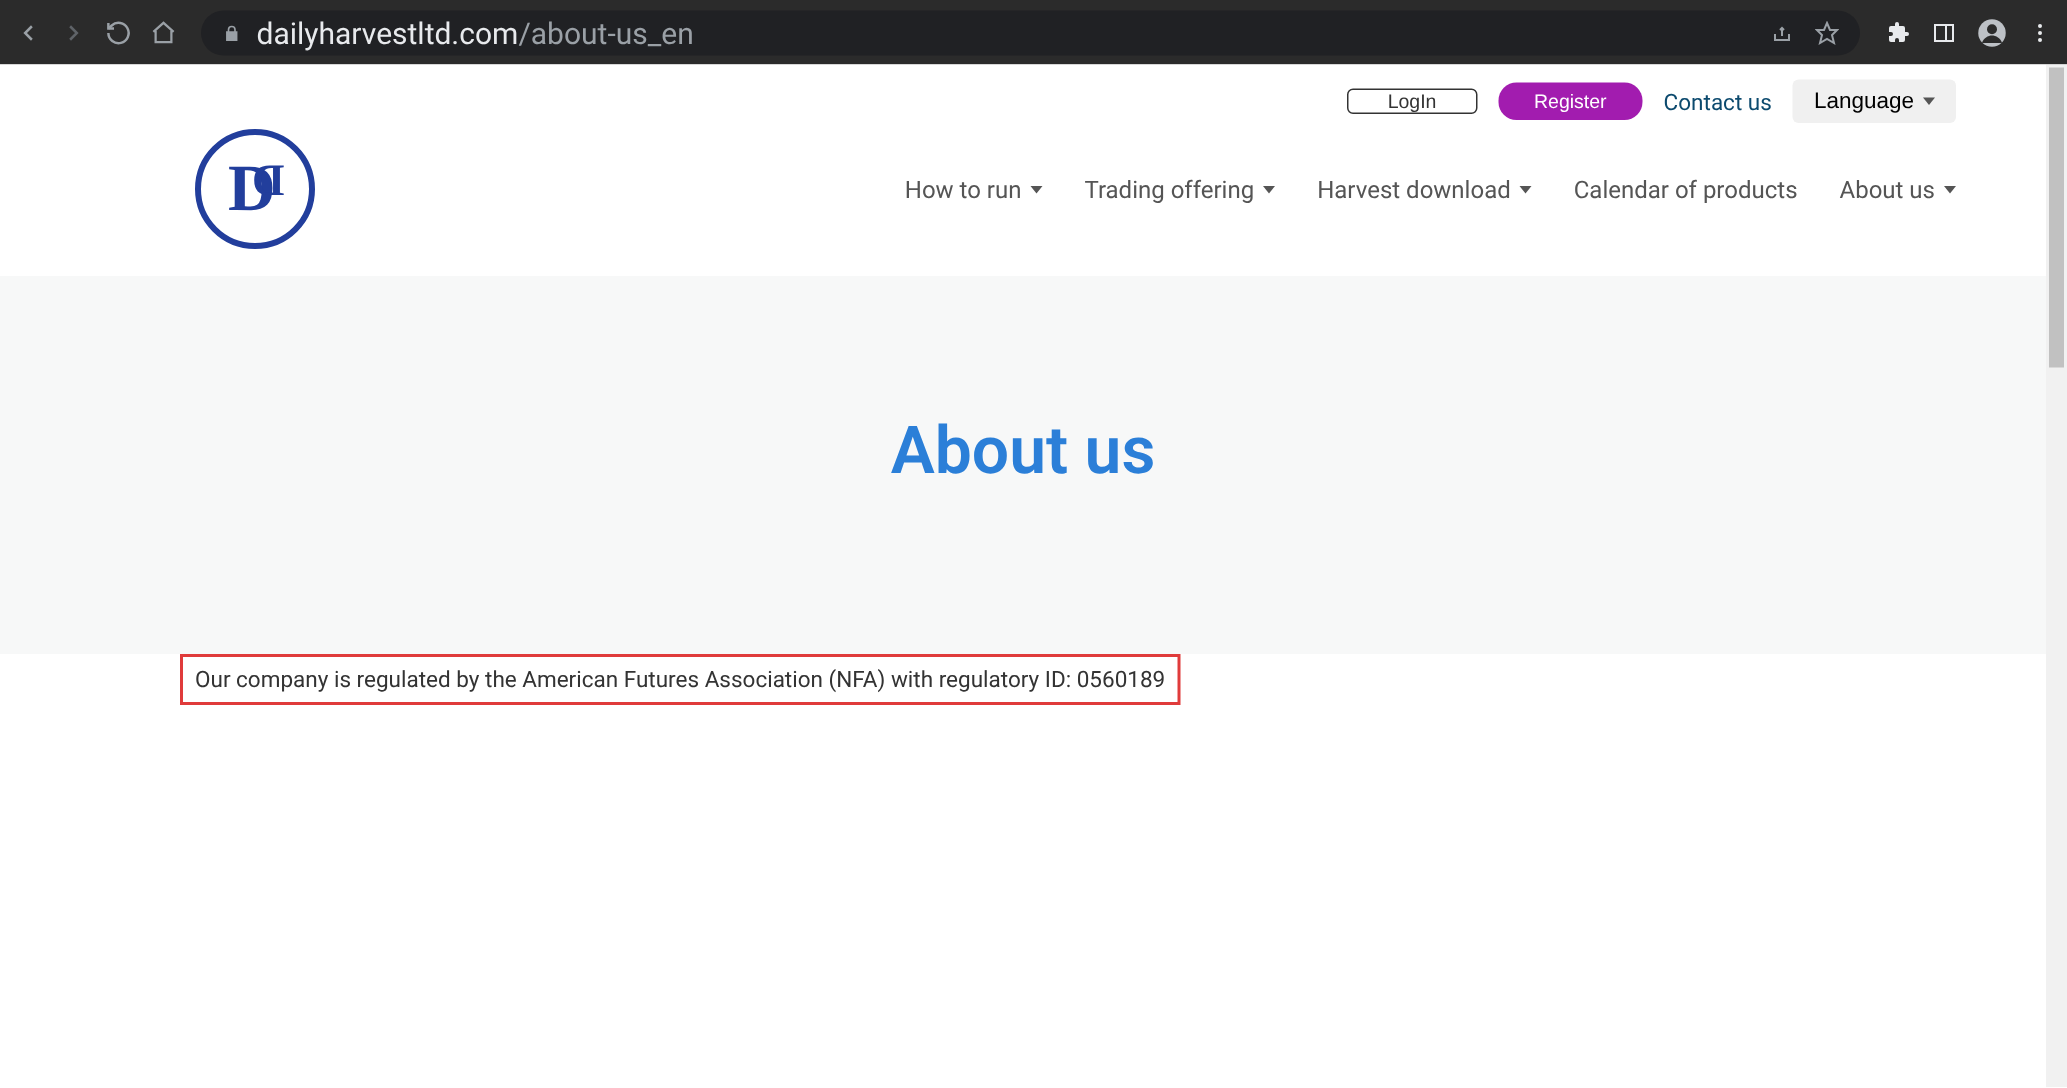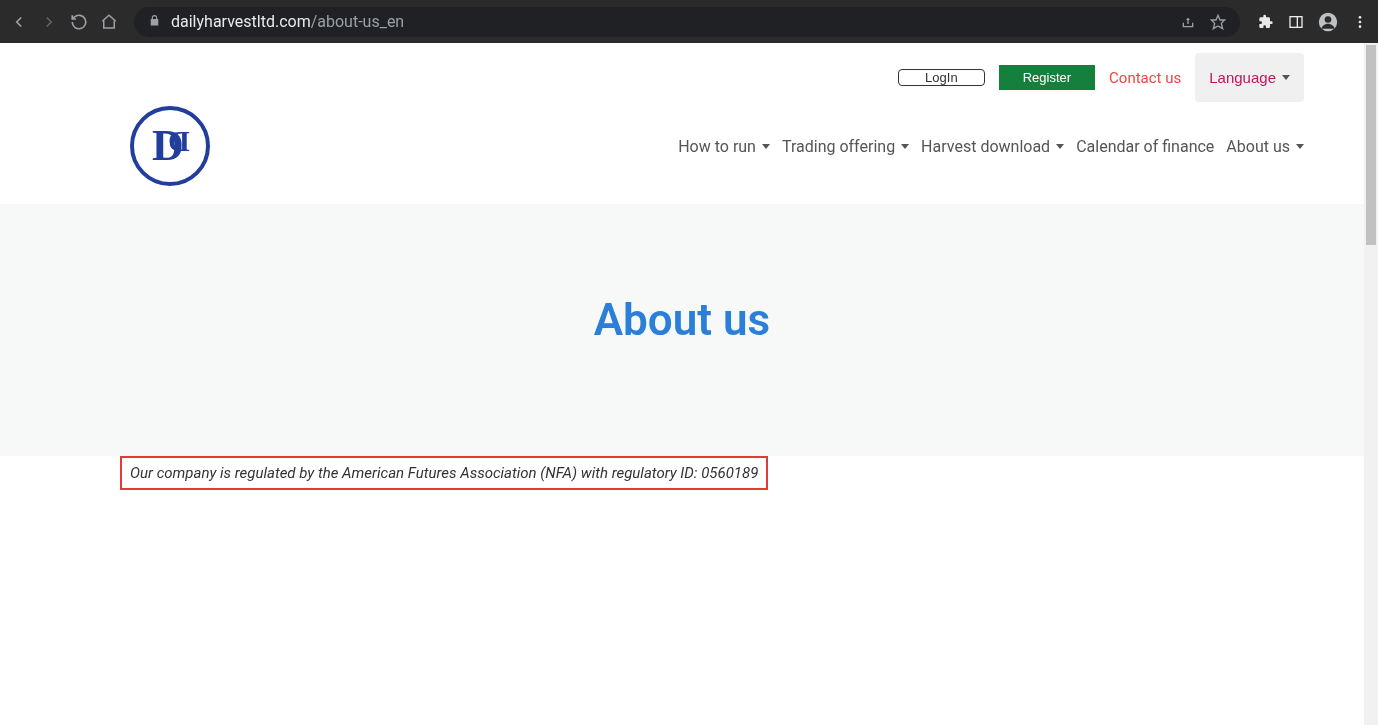--- a/index.html
+++ b/index.html
@@ -20,21 +20,21 @@
     .address-bar {
       flex: 1;
       background: #202124;
       border-radius: 20px;
       height: 30px;
       display: flex;
       align-items: center;
       padding: 0 14px;
       gap: 10px;
       color: #e8eaed;
-      font-size: 16px;
+      font-size: 20px;
     }
     .address-bar .lock { color: #9aa0a6; }
     .address-bar .url { color: #e8eaed; }
     .address-bar .url .path { color: #9aa0a6; }
     .address-right { margin-left: auto; display: flex; align-items: center; gap: 14px; }
     .chrome-right { display: flex; align-items: center; gap: 14px; margin-left: 10px; }
     .chrome-icon { color: #e8eaed; cursor: pointer; display:flex; align-items:center; }
 
     
     .viewport {
@@ -73,37 +73,37 @@
     .btn-login {
       border: 1px solid #333;
       background: #fff;
       padding: 0 26px;
       border-radius: 4px;
       font-size: 13px;
       cursor: pointer;
       color: #333;
     }
     .btn-register {
-      background: #15803d;
+      background: #a21caf;
       color: #fff;
       border: none;
       padding: 5px 24px;
-      border-radius: 0;
+      border-radius: 12px;
       font-size: 13px;
       cursor: pointer;
     }
-    .contact-link { color: #ef4444; font-size: 15px; cursor: pointer; text-decoration: none; }
+    .contact-link { color: #0c4a6e; font-size: 15px; cursor: pointer; text-decoration: none; }
     .lang-btn {
       background: #f0f0f0;
       border: none;
-      padding: 16px 14px;
+      padding: 6px 14px;
       border-radius: 4px;
       font-size: 15px;
       cursor: pointer;
-      color: #be185d;
+      color: #000000;
       display: flex;
       align-items: center;
       gap: 6px;
     }
     .caret-down {
       width: 0; height: 0;
       border-left: 4px solid transparent;
       border-right: 4px solid transparent;
       border-top: 5px solid #555;
       display: inline-block;
@@ -139,21 +139,21 @@
       top: 10px;
     }
     .logo::after {
       content: "D";
       position: absolute;
       font-size: 30px;
       right: 16px;
       top: 14px;
       transform: scaleX(-1);
     }
-    .main-nav { display: flex; gap: 12px; }
+    .main-nav { display: flex; gap: 28px; }
     .nav-item { color: #555; font-size: 16px; cursor: pointer; display: flex; align-items: center; gap: 6px; }
 
     
     .hero {
       background: #f7f8f8;
       padding: 90px 0 110px;
       text-align: center;
     }
     .hero h1 {
       color: #2b7fd8;
@@ -169,21 +169,20 @@
     }
     .body-section p {
       color: #333;
       font-size: 16px;
       line-height: 1.7;
     }
 
     
     .highlight-section {
       padding: 0 120px 30px;
-      font-style: italic;
     }
     .highlight-box {
       border: 2px solid #e03b3b;
       padding: 6px 8px;
       display: inline-block;
       color: #333;
       font-size: 15px;
       text-align: left;
     }
   </style>
@@ -290,21 +289,21 @@
         </span>
         <span class="nav-item">
           <span>Trading offering</span>
           <span class="caret-down"></span>
         </span>
         <span class="nav-item">
           <span>Harvest download</span>
           <span class="caret-down"></span>
         </span>
         <span class="nav-item">
-          <span>Calendar of finance</span>
+          <span>Calendar of products</span>
         </span>
         <span class="nav-item">
           <span>About us</span>
           <span class="caret-down"></span>
         </span>
       </nav>
     </div>
 
     <div class="hero">
       <h1>About us</h1>

